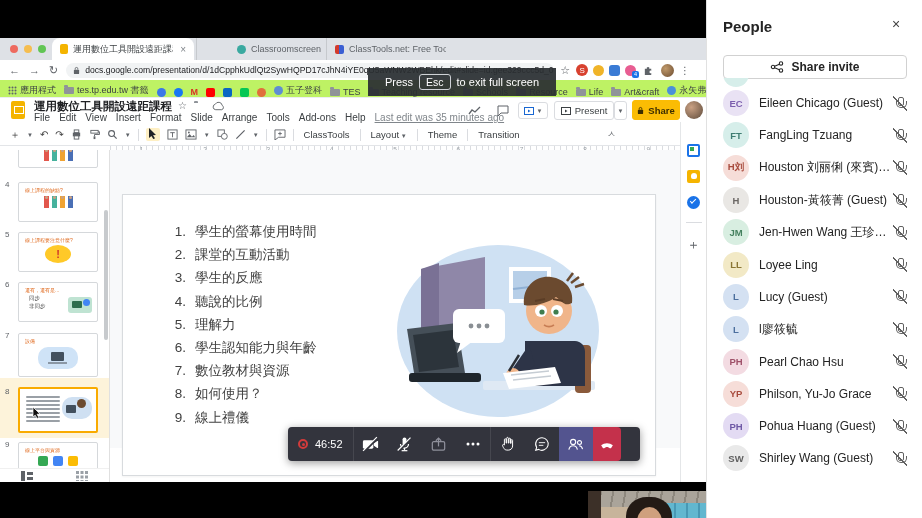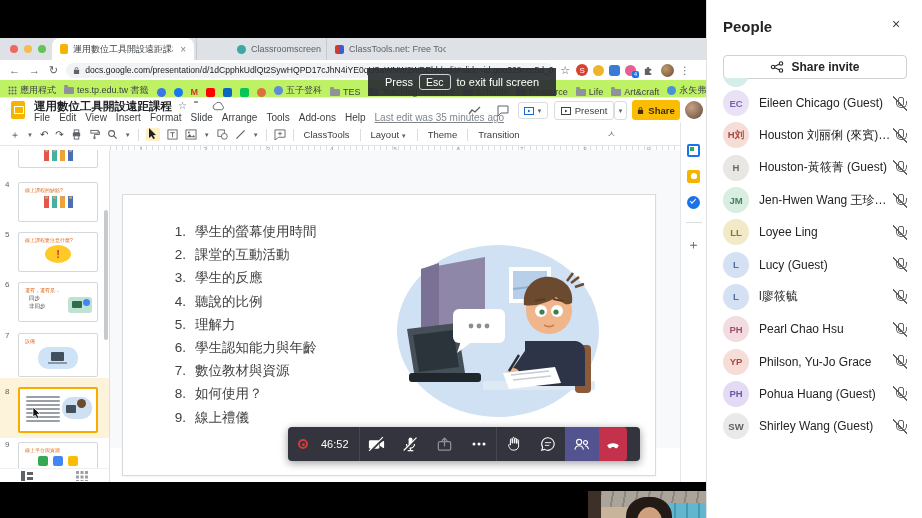--- a/index.html
+++ b/index.html
@@ -56,21 +56,21 @@
   .sli{display:flex;font-size:13.5px;color:#3f3f3f;line-height:23.2px;}
   .slin{width:18px;text-align:right;margin-right:9px;color:#3f3f3f;}
   .notes{position:absolute;left:110px;top:410px;width:570px;height:34px;background:#fff;border-top:1px solid #e0e0e0;font-size:9.5px;color:#80868b;padding:5px 0 0 12px;}
   .gpanel{position:absolute;left:680px;top:84px;width:26px;height:360px;background:#fff;border-left:1px solid #e4e6e8;display:flex;flex-direction:column;align-items:center;padding-top:22px;gap:13px;}
   
   .meetbar{position:absolute;left:288px;top:389px;width:352px;height:34px;background:#33343d;border-radius:4px;display:flex;align-items:center;z-index:6;box-shadow:0 2px 8px rgba(0,0,0,.4);}
   .mbtn{width:34px;height:34px;display:flex;align-items:center;justify-content:center;}
   .msep{width:1px;height:34px;background:#46474f;}
   .recdot{width:10px;height:10px;border:2px solid #d13b3b;border-radius:50%;position:relative;}
   .recdot::before{content:"";position:absolute;left:1.5px;top:1.5px;width:3px;height:3px;background:#d13b3b;border-radius:50%;}
-  .timer{color:#fff;font-size:11px;margin-left:13px;}
+  .timer{color:#fff;font-size:11px;margin-left:7px;}
   
   .escov{position:absolute;left:368px;top:30px;width:188px;height:28px;background:rgba(42,46,50,.93);display:flex;align-items:center;justify-content:center;gap:6px;color:#fff;font-size:11px;z-index:8;}
   .esckey{border:1px solid #cfd2d6;border-radius:3px;padding:1px 6px;font-size:10.5px;}
   
   .vthumb{position:absolute;left:588px;top:453px;width:118px;height:65px;overflow:hidden;z-index:5;background:#c7b49b;}
   
   .people{position:absolute;left:706px;top:0;width:216px;height:518px;background:#fff;border-left:1px solid #e1e1e1;overflow:hidden;}
   .ptitle{position:absolute;left:16px;top:18px;font-size:15px;font-weight:bold;color:#242424;}
   .pclose{position:absolute;left:185px;top:16px;font-size:14px;color:#424242;}
   .shinv{position:absolute;left:16px;top:55px;width:184px;height:24px;border:1px solid #d1d1d1;border-radius:4px;background:#fff;display:flex;align-items:center;justify-content:center;gap:7px;font-size:12px;font-weight:bold;color:#242424;}
@@ -616,20 +616,25 @@
     <div class="partial">
         <i></i>
       </div>
     <div class="plist">
       <div class="prow">
           <span class="pav" style="background: rgb(233, 226, 244); color: rgb(124, 95, 174);">EC</span>
           <span class="pname">Eileen Chicago (Guest)</span>
           <span class="micoff"></span>
         </div>
       <div class="prow">
+          <span class="pav" style="background: rgb(214, 238, 234); color: rgb(62, 125, 114);">FT</span>
+          <span class="pname">FangLing Tzuang</span>
+          <span class="micoff"></span>
+        </div>
+      <div class="prow">
           <span class="pav" style="background: rgb(246, 221, 216); color: rgb(168, 75, 61);">H刘</span>
           <span class="pname">Houston 刘丽俐 (來賓) (Guest)</span>
           <span class="micoff"></span>
         </div>
       <div class="prow">
           <span class="pav" style="background: rgb(233, 231, 228); color: rgb(107, 103, 100);">H</span>
           <span class="pname">Houston-黃筱菁 (Guest)</span>
           <span class="micoff"></span>
         </div>
       <div class="prow">

